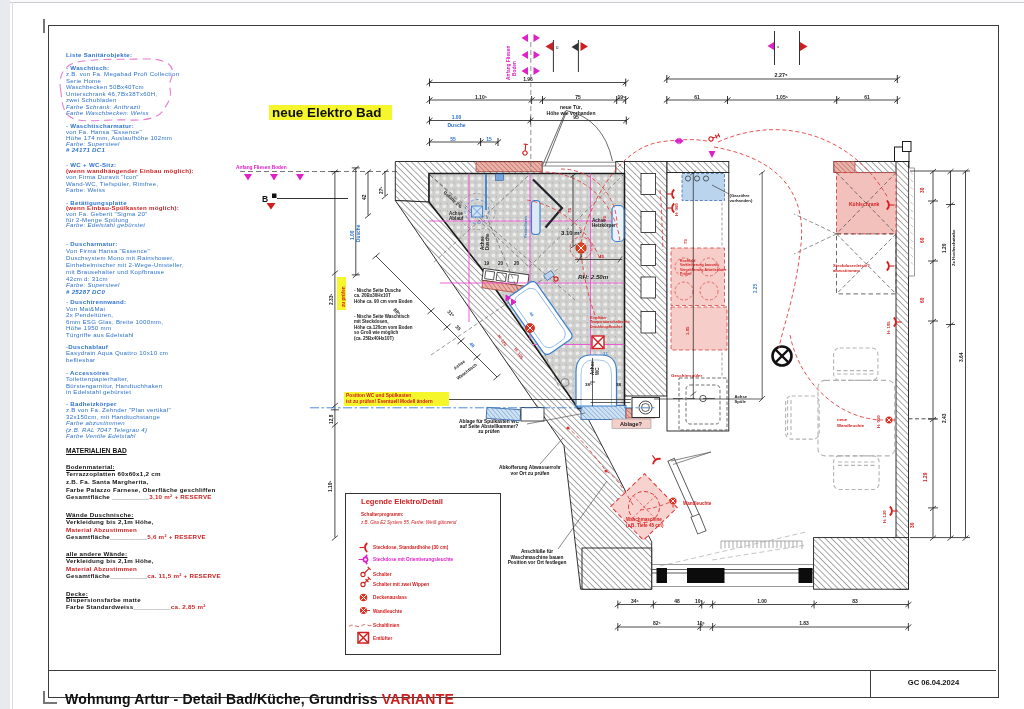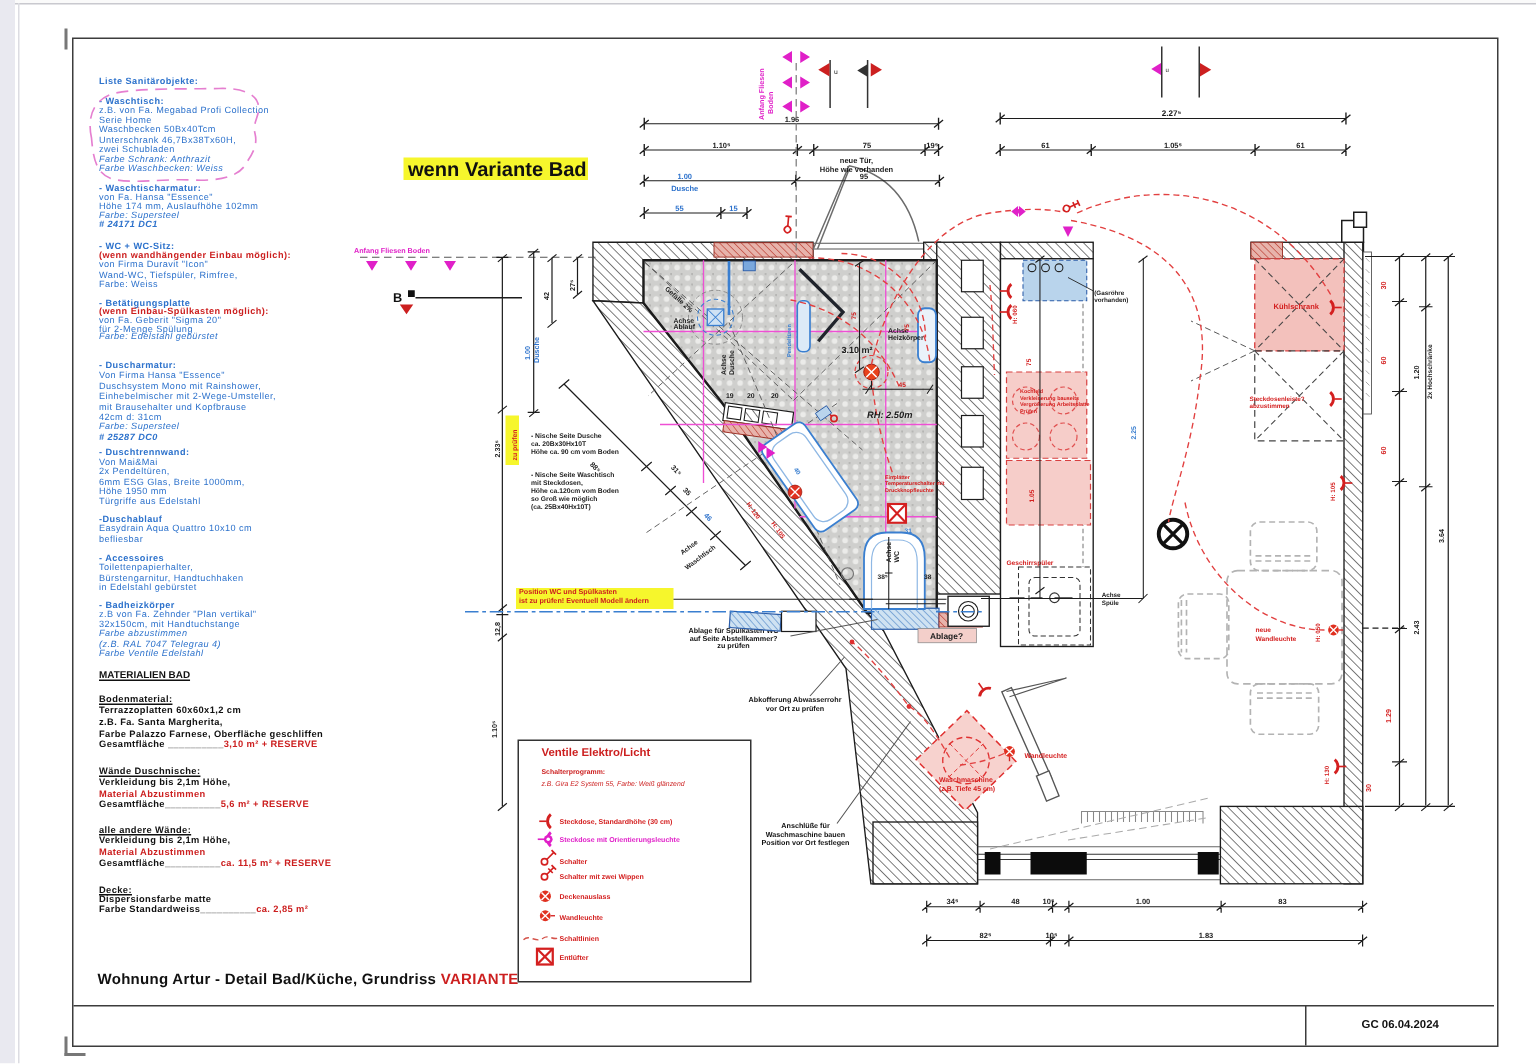--- a/index.html
+++ b/index.html
@@ -18,25 +18,25 @@
 <div class="a" style="left:12px;top:2px;width:1px;height:707px;background:#dcdce2"></div>
 
 <div class="a" style="left:48px;top:25px;width:949px;height:671px;border:1.2px solid #3c3c3c"></div>
 <div class="a" style="left:49px;top:669.5px;width:947px;height:1.2px;background:#3c3c3c"></div>
 <div class="a" style="left:870px;top:669.5px;width:1.2px;height:27px;background:#3c3c3c"></div>
 
 <div class="a" style="left:43px;top:19px;width:1.5px;height:14px;background:#777"></div>
 <div class="a" style="left:43px;top:691px;width:1.5px;height:13px;background:#777"></div>
 <div class="a" style="left:43px;top:702px;width:14px;height:1.5px;background:#777"></div>
 
-<div class="a" style="left:65px;top:648px;font-size:10px;letter-spacing:0.2px;font-weight:bold;color:#111">Wohnung Artur - Detail Bad/Küche, Grundriss <span style="color:#cc1f1f">VARIANTE</span></div>
+<div class="a" style="left:65px;top:691px;font-size:14px;letter-spacing:0.2px;font-weight:bold;color:#111">Wohnung Artur - Detail Bad/Küche, Grundriss <span style="color:#cc1f1f">VARIANTE</span></div>
 <div class="a" style="left:871px;top:678px;width:125px;text-align:center;font-size:7.6px;font-weight:bold;color:#111">GC 06.04.2024</div>
 
 <div class="a" style="left:269px;top:105px;width:123px;height:15px;background:#f6f62c"></div>
-<div class="a" style="left:272px;top:104.5px;font-size:13.4px;font-weight:bold;color:#101010">wenn Variante Bad</div>
+<div class="a" style="left:272px;top:104.5px;font-size:13.4px;font-weight:bold;color:#101010">neue Elektro Bad</div>
 
 <div class="a t h blu" style="left:66px;top:51.5px">Liste Sanitärobjekte:</div>
 
 <div class="a t blu" style="left:66px;top:64.5px;line-height:6.55px"><span class="h">- Waschtisch:</span><br>z.B. von Fa. Megabad Profi Collection<br>Serie Home<br>Waschbecken 50Bx40Tcm<br>Unterschrank 46,7Bx38Tx60H,<br>zwei Schubladen<br><span class="i">Farbe Schrank: Anthrazit</span><br><span class="i">Farbe Waschbecken: Weiss</span></div>
 
 <div class="a t blu" style="left:66px;top:122.5px;line-height:6.1px"><span class="h">- Waschtischarmatur:</span><br>von Fa. Hansa "Essence"<br>Höhe 174 mm, Auslaufhöhe 102mm<br><span class="i">Farbe: Supersteel</span><br><span class="h i"># 24171 DC1</span></div>
 
 <div class="a t blu" style="left:66px;top:161.5px;line-height:6.45px"><span class="h">- WC + WC-Sitz:</span><br><span class="h red">(wenn wandhängender Einbau möglich):</span><br>von Firma Duravit "Icon"<br>Wand-WC, Tiefspüler, Rimfree,<br>Farbe: Weiss</div>
 
 <div class="a t blu" style="left:66px;top:199.5px;line-height:5.7px"><span class="h">- Betätigungsplatte</span><br><span class="h red">(wenn Einbau-Spülkasten möglich):</span><br>von Fa. Geberit "Sigma 20"<br>für 2-Menge Spülung<br><span class="i">Farbe: Edelstahl gebürstet</span></div>
@@ -55,21 +55,21 @@
 
 <div class="a m" style="left:66px;top:462.5px"><span class="u">Bodenmaterial:</span><br>Terrazzoplatten 60x60x1,2 cm<br>z.B. Fa. Santa Margherita,<br>Farbe Palazzo Farnese, Oberfläche geschliffen<br>Gesamtfläche __________<span class="red">3,10 m² + RESERVE</span></div>
 
 <div class="a m" style="left:66px;top:510.5px;line-height:7.6px"><span class="u">Wände Duschnische:</span><br>Verkleidung bis 2,1m Höhe,<br><span class="red">Material Abzustimmen</span><br>Gesamtfläche__________<span class="red">5,6 m² + RESERVE</span></div>
 
 <div class="a m" style="left:66px;top:549.5px;line-height:7.5px"><span class="u">alle andere Wände:</span><br>Verkleidung bis 2,1m Höhe,<br><span class="red">Material Abzustimmen</span><br>Gesamtfläche__________<span class="red">ca. 11,5 m² + RESERVE</span></div>
 
 <div class="a m" style="left:66px;top:590.5px;line-height:6.6px"><span class="u">Decke:</span><br>Dispersionsfarbe matte<br>Farbe Standardweiss__________<span class="red">ca. 2,85 m²</span></div>
 
 <div class="a" style="left:344.5px;top:492.5px;width:154px;height:160px;border:1px solid #333;background:#fff"></div>
-<div class="a red" style="left:361px;top:497px;font-size:7.6px;font-weight:bold">Ventile Elektro/Licht</div>
+<div class="a red" style="left:361px;top:497px;font-size:7.6px;font-weight:bold">Legende Elektro/Detail</div>
 <div class="a red" style="left:361px;top:512px;font-size:4.6px;font-weight:bold">Schalterprogramm:</div>
 <div class="a red i" style="left:361px;top:519.5px;font-size:4.6px">z.B. Gira E2 System 55, Farbe: Weiß glänzend</div>
 
 <div class="a blk h" style="left:432px;top:418.5px;width:114px;text-align:center;font-size:4.8px;line-height:5.3px">Ablage für Spülkasten WC<br>auf Seite Abstellkammer?<br>zu prüfen</div>
 <div class="a blk h" style="left:473px;top:465px;width:114px;text-align:center;font-size:4.8px;line-height:5.6px">Abkofferung Abwasserrohr<br>vor Ort zu prüfen</div>
 <div class="a blk h" style="left:480px;top:549px;width:114px;text-align:center;font-size:4.8px;line-height:5.6px">Anschlüße für<br>Waschmaschine bauen<br>Position vor Ort festlegen</div>
 
 <div class="a" style="left:344px;top:392px;width:105px;height:13.5px;background:#f6f62c"></div>
 <div class="a red h" style="left:346px;top:392.5px;font-size:4.8px;line-height:6.4px">Position WC und Spülkasten<br>ist zu prüfen! Eventuell Modell ändern</div>
 

